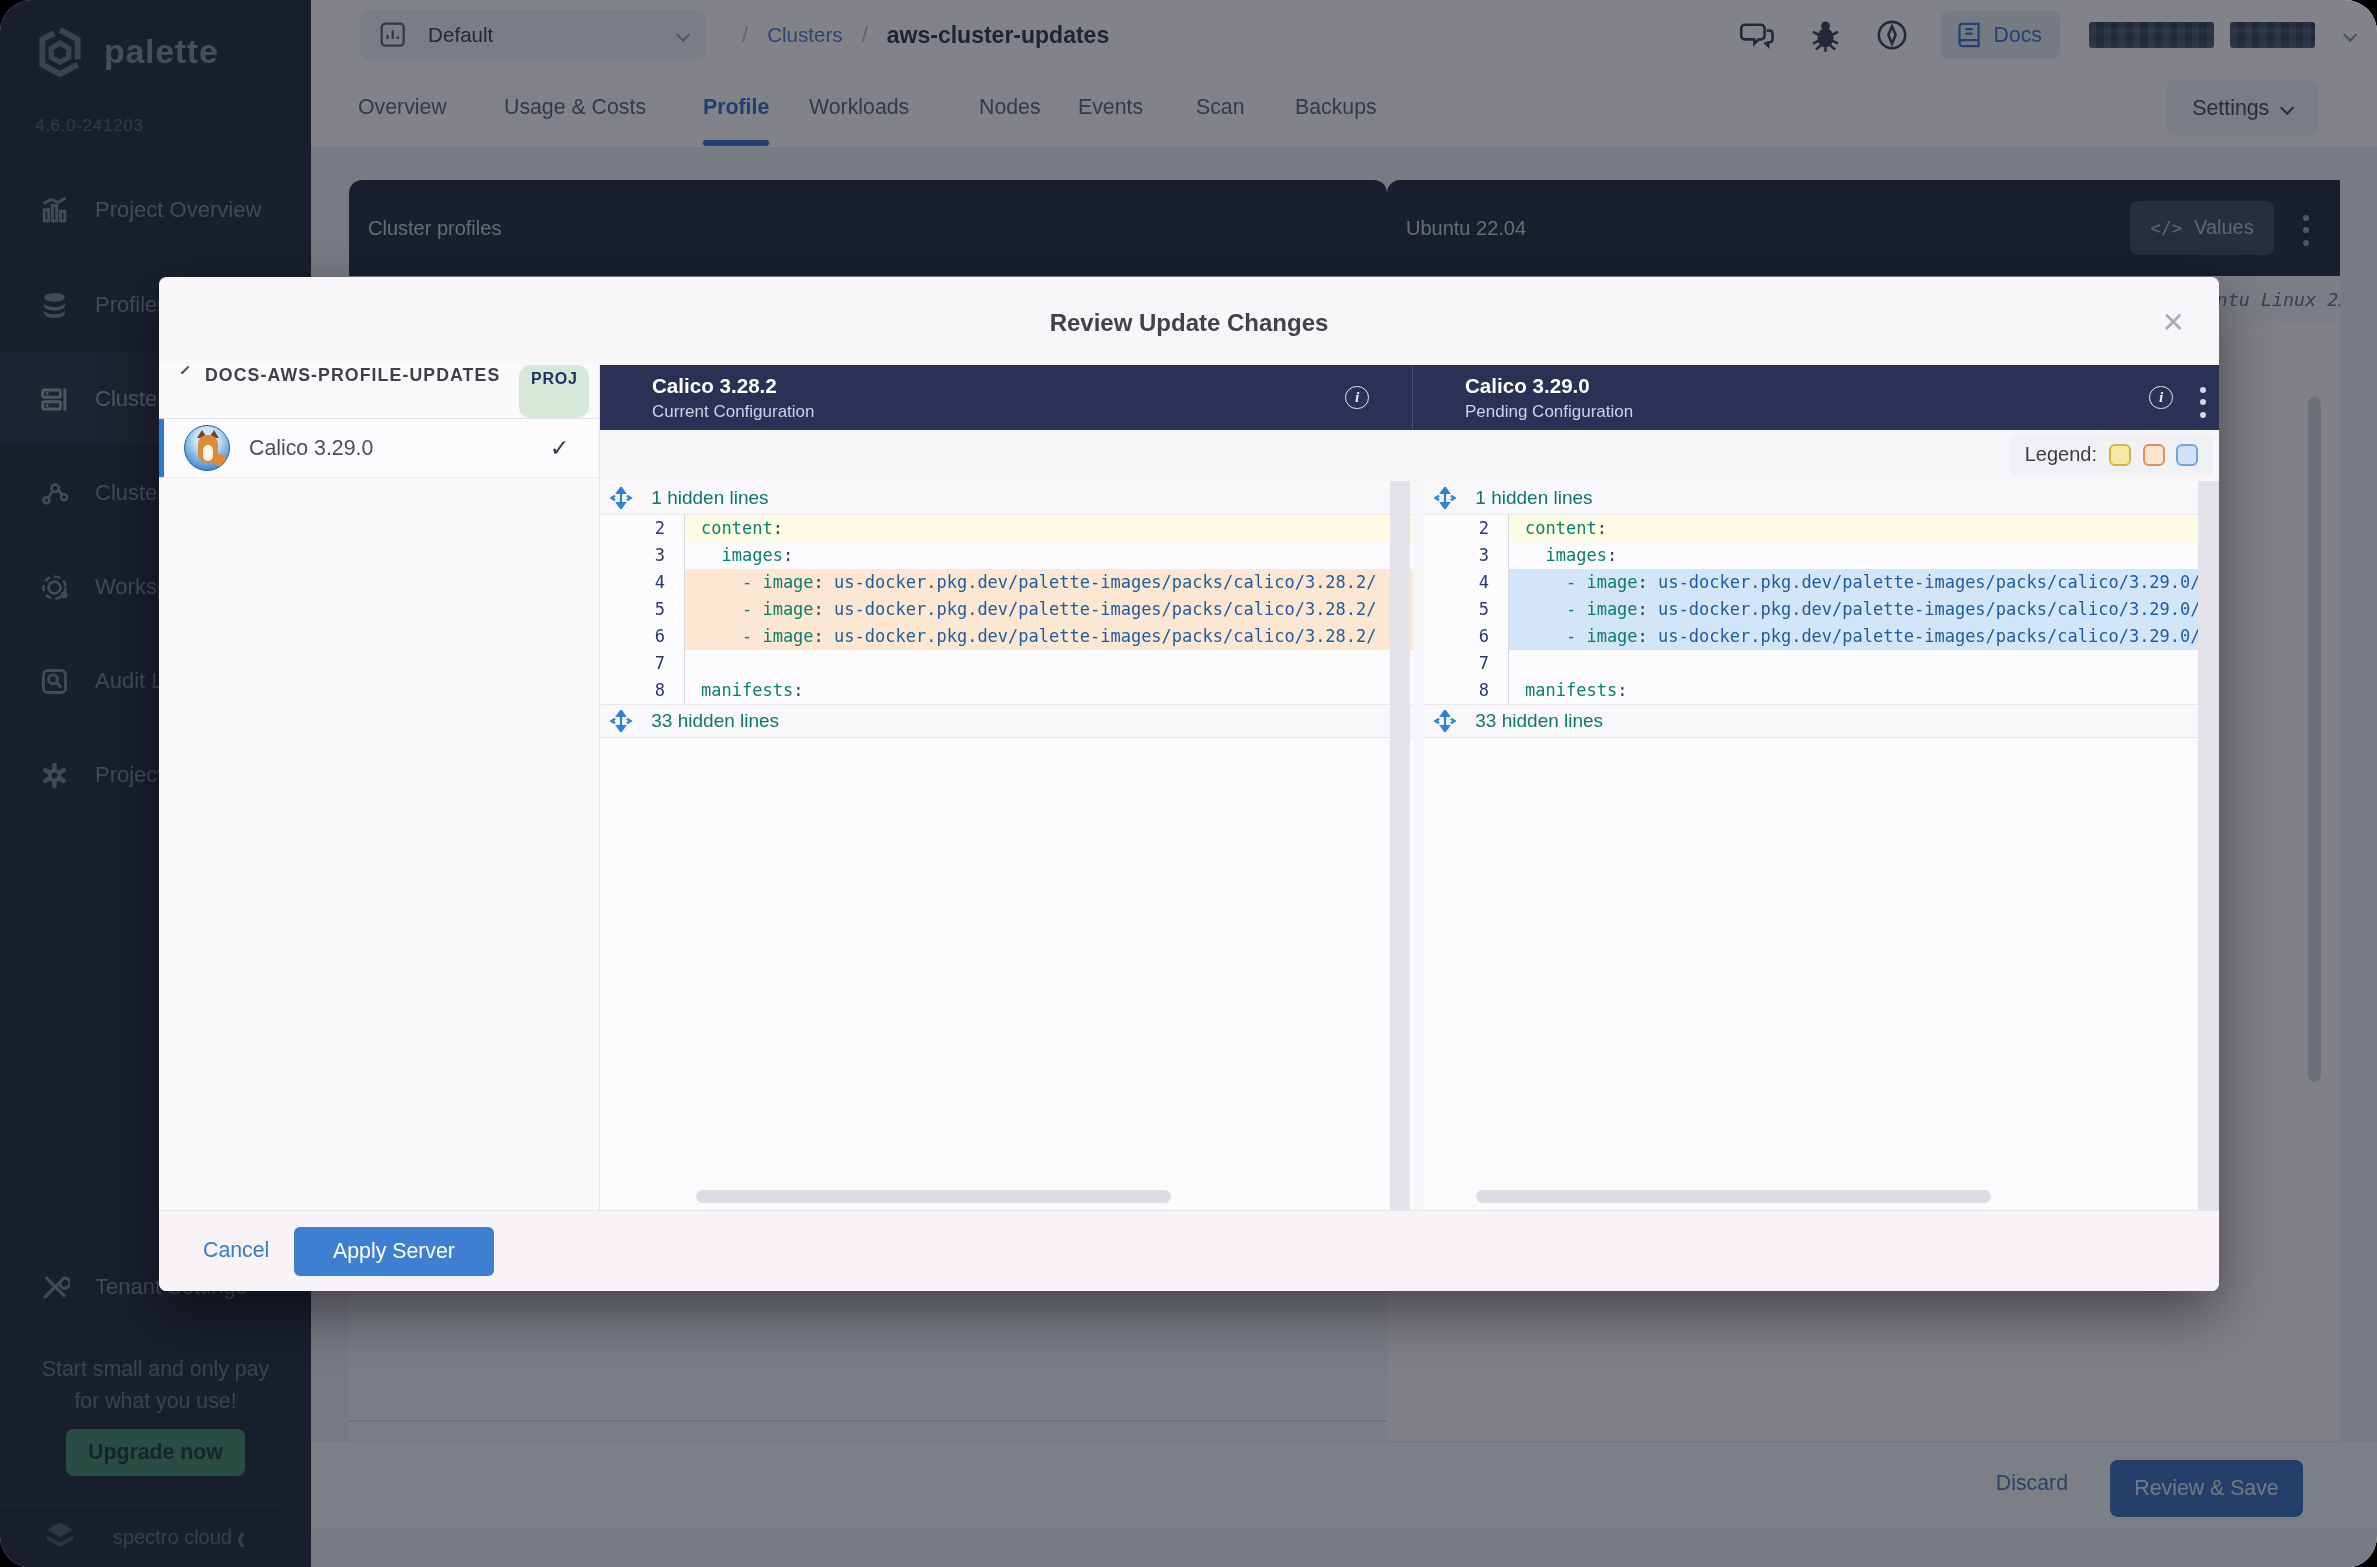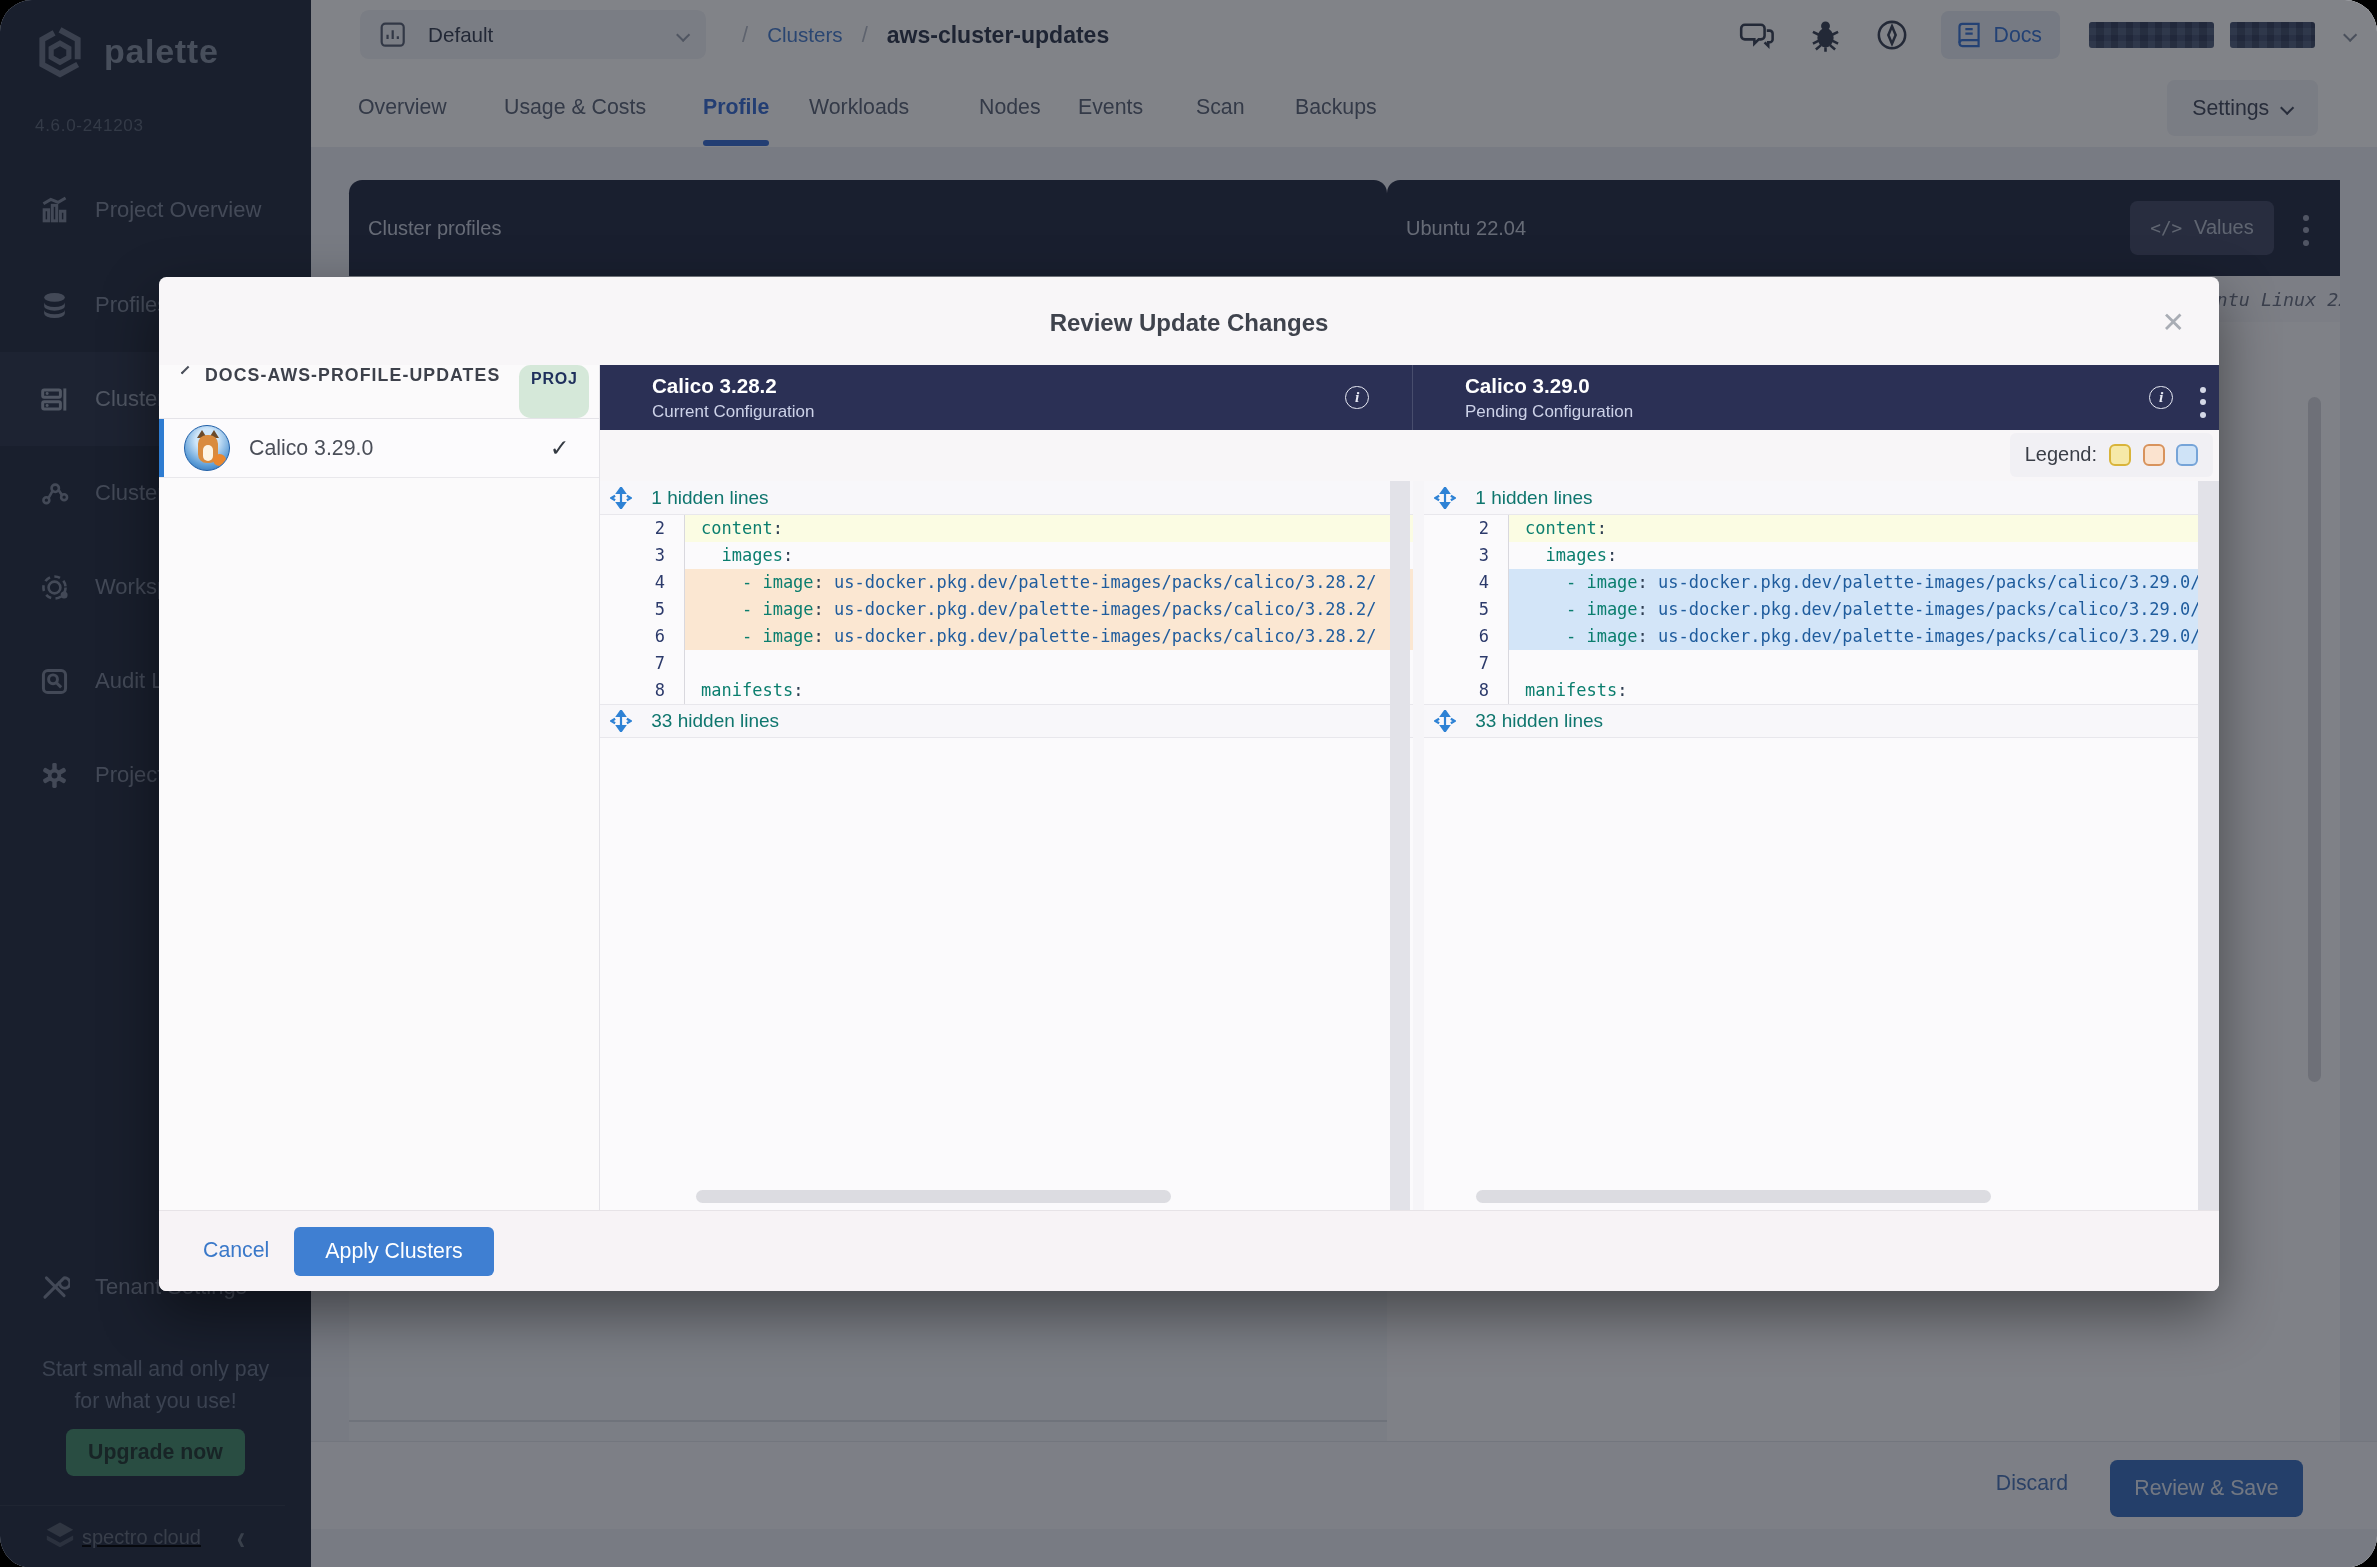--- a/index.html
+++ b/index.html
@@ -9,21 +9,21 @@
   
   .sidebar { position:absolute; left:0; top:0; width:311px; height:1568px; background:#262f41; z-index:10; }
   .logo-row { position:absolute; left:32px; top:23.6px; display:flex; align-items:center; gap:16px; }
   .logo-text { font-size:34px; font-weight:700; color:#8790a1; letter-spacing:0.7px; }
   .version { position:absolute; left:35px; top:116px; font-size:17px; color:#5d6677; letter-spacing:0.7px; }
   .nav-item { position:absolute; left:0; width:311px; height:94px; display:flex; align-items:center; gap:25px; padding-left:38px; color:#7e8799; font-size:22px; white-space:nowrap; }
   .nav-item.active { background:#2e384c; color:#98a1b2; }
   .nav-icon { width:32px; height:32px; flex:0 0 32px; display:flex; align-items:center; justify-content:center; }
   .promo { position:absolute; left:0; width:311px; text-align:center; color:#6d788c; font-size:21.3px; line-height:32px; }
   .upgrade-btn { position:absolute; left:66px; top:1429px; width:179px; height:47px; background:#478e6e; border-radius:7.4px; color:#243a33; font-size:21.3px; font-weight:600; display:flex; align-items:center; justify-content:center; }
-  .side-footer { position:absolute; left:0; top:1505px; width:285px; height:63px; border-top:1.5px solid rgba(255,255,255,0.06); display:flex; align-items:center; padding-left:41px; gap:3px;text-decoration:underline; }
+  .side-footer { position:absolute; left:0; top:1505px; width:285px; height:63px; border-top:1.5px solid rgba(255,255,255,0.06); display:flex; align-items:center; padding-left:41px; gap:34px; }
   .side-footer .sf-text { color:#68707e; font-size:20px; }
   .collapse-chev { position:absolute; right:40px; color:#6a7381; font-size:25px; font-weight:700; transform:scaleY(1.4); }
 
   
   .main { position:absolute; left:311px; top:0; right:0; bottom:0; }
   .topbar { position:absolute; left:0; top:0; right:0; height:70px; background:#ffffff; }
   .proj-select { position:absolute; left:49px; top:10.3px; width:346px; height:49px; background:#f1f2f6; border-radius:8.8px; display:flex; align-items:center; padding:0 17.7px; gap:21px; }
   .proj-select .pname { font-size:20.6px; color:#3a4254; flex:1; }
   .crumbs { position:absolute; left:431px; top:0; height:70px; display:flex; align-items:center; gap:19px; }
   .slash { color:#b6bcc8; font-size:22px; }
@@ -573,18 +573,18 @@
             </div>
             <div class="vscroll"></div>
             <div class="hthumb"></div>
           </div>
         </div>
       </div>
     </div>
 
     <div class="modal-ftr">
       <span class="cancel-lnk">Cancel</span>
-      <span class="apply-btn">Apply Clusters</span>
+      <span class="apply-btn">Apply Server</span>
     </div>
   </div>
 
 </div>
 
 
 </body></html>

